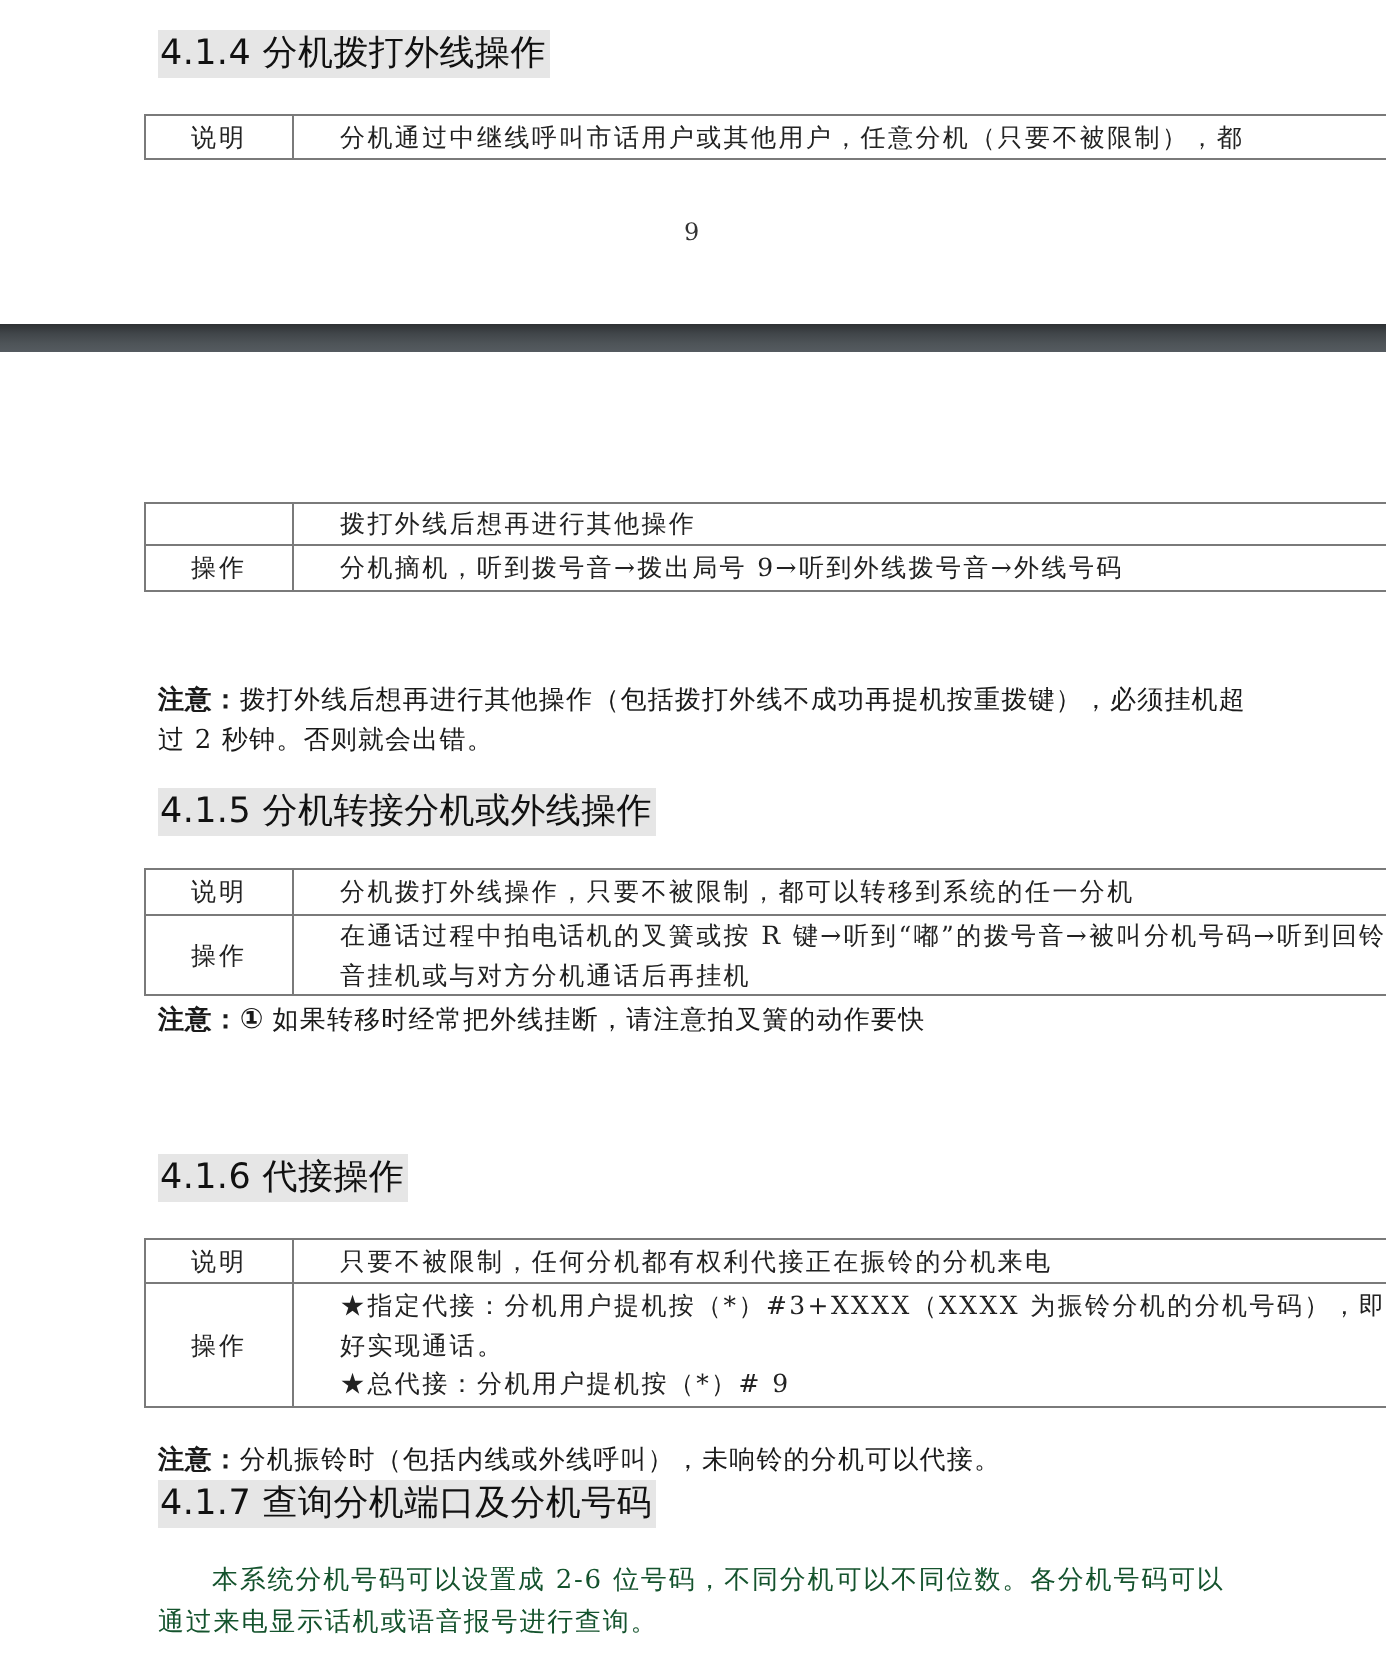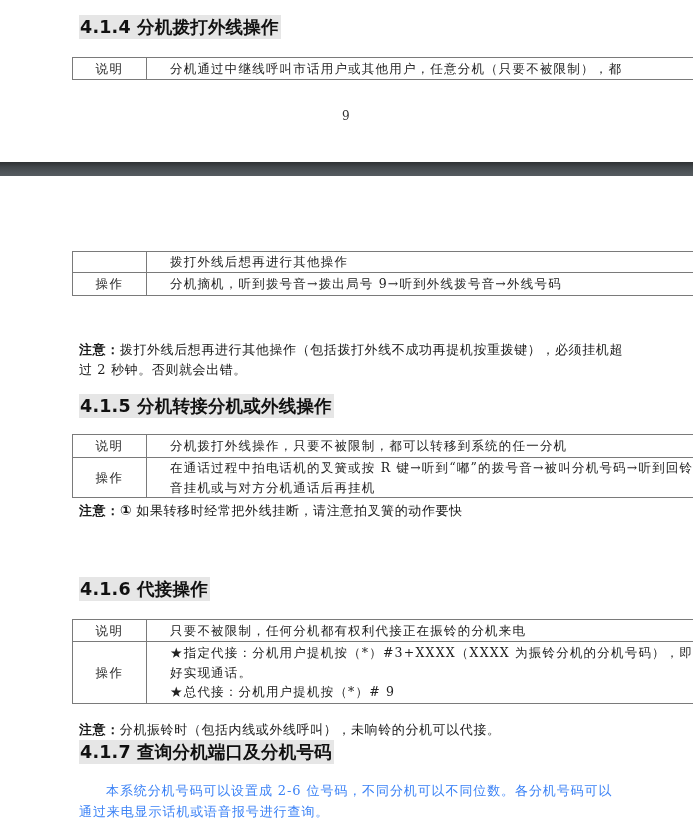--- a/index.html
+++ b/index.html
@@ -12,21 +12,21 @@
 
   .page-break {
     position: absolute; left: 0; top: 162px; width: 693px; height: 14px;
     background: linear-gradient(to bottom, #2e3133 0%, #41464a 35%, #4e5458 70%, #555b60 100%);
   }
 
   .heading {
     position: absolute; left: 79px;
     background: #e6e6e6;
     font-family: "DejaVu Sans", "Liberation Sans", sans-serif;
-    font-weight: bold;
+    font-weight: normal;
     font-size: 17.5px;
     line-height: 24px;
     height: 24px;
     padding: 0 2px 0 1px;
     white-space: nowrap;
     color: #111;
     letter-spacing: 0.2px;
   }
 
   table.op {
@@ -52,21 +52,21 @@
     position: absolute; left: 79px; width: 545px;
     font-size: 13px; line-height: 20px; color: #1a1a1a;
     letter-spacing: 0.6px;
   }
   .note .note-label { font-family: Liberation Sans, sans-serif; font-weight: bold; }
   .note .indent2 { padding-left: 40px; display: block; }
   .circle-num { font-family: "DejaVu Sans", "Liberation Sans", sans-serif; font-weight: bold; font-size: 14px; margin-right: 4px; }
 
   .para {
     position: absolute; left: 79px; width: 545px;
-    font-size: 13px; line-height: 21px; color: #3b82f6;
+    font-size: 13px; line-height: 21px; color: #14532d;
     text-indent: 27px; letter-spacing: 0.9px;
   }
 
   .page-number {
     position: absolute; left: 342px; top: 109px;
     font-size: 12px; color: #333;
   }
 </style>
 </head>
 <body>

